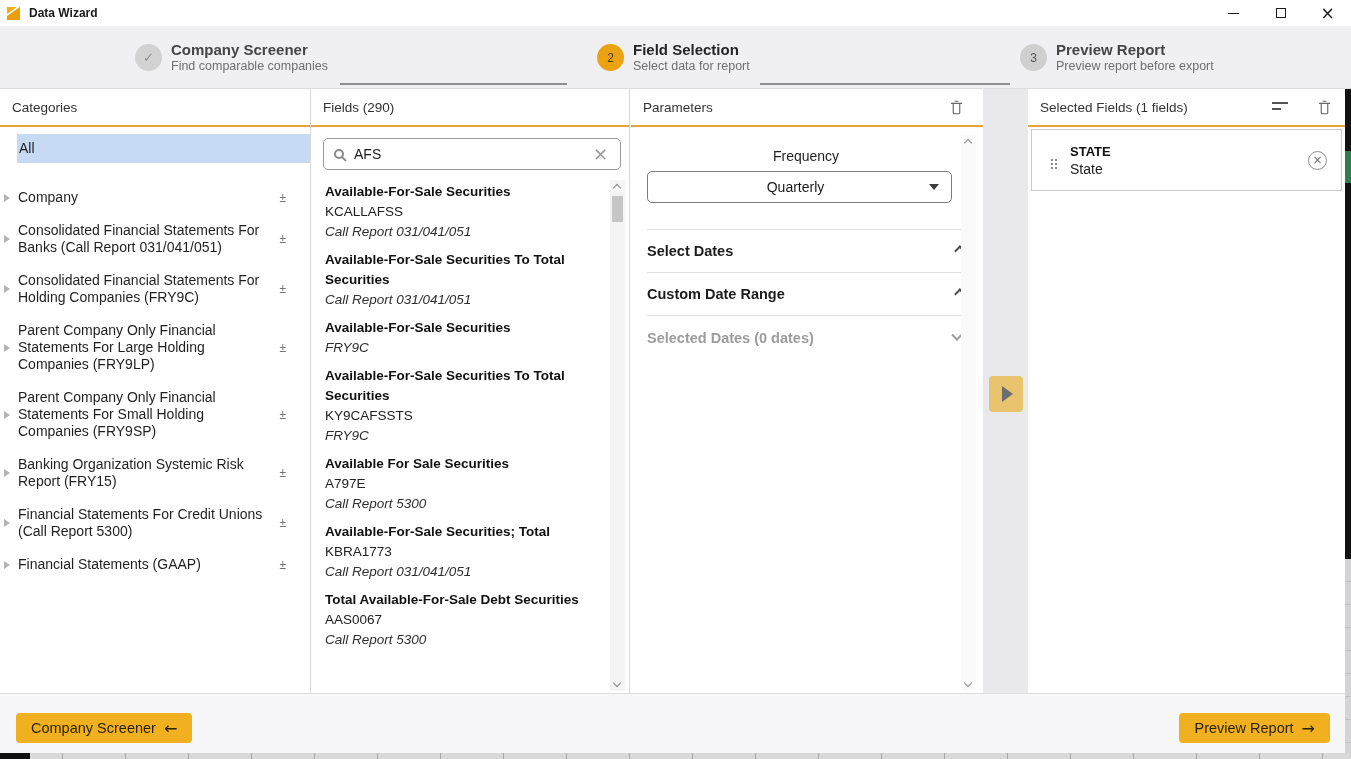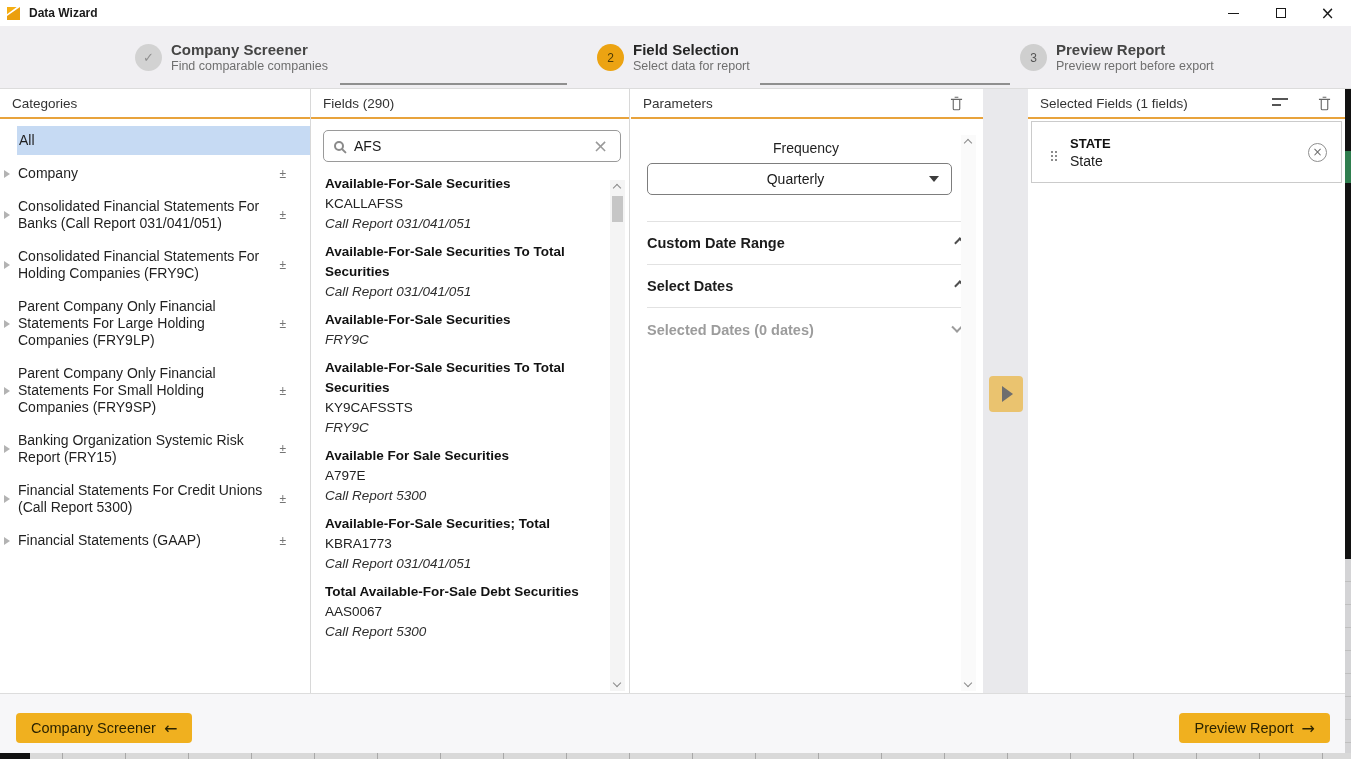--- a/index.html
+++ b/index.html
@@ -26,33 +26,33 @@
   .step-circle.todo { background:#cfcfcf; color:#555; }
   .step-text { margin-left:9px; }
   .step-title { font-size:15px; font-weight:bold; color:#454545; line-height:18px; }
   .step.active-step .step-title { color:#262626; }
   .step-sub { font-size:12.5px; color:#6f6f6f; line-height:15px; }
   .connector { position:absolute; top:57px; height:2px; background:#8f8f8f; }
 
   
   .main { position:absolute; top:89px; left:0; width:1351px; height:604px; }
   .panel { position:absolute; top:0; height:604px; background:#fff; }
-  .panel-header { height:30px; display:flex; align-items:center; padding:0 12px; font-size:13.5px; color:#333; border-bottom:2px solid #e8a33c; }
+  .panel-header { height:38px; display:flex; align-items:center; padding:0 12px; font-size:13.5px; color:#333; border-bottom:2px solid #e8a33c; }
 
   .panel-cats   { left:0;    width:311px; border-right:1px solid #d8d8d8; }
   .panel-fields { left:311px; width:319px; border-right:1px solid #d8d8d8; }
   .panel-params { left:631px; width:352px;text-align:center; }
   .panel-strip  { left:983px; width:45px; background:#e9e9ec; border-bottom:0; }
   .panel-sel    { left:1028px; width:317px; }
 
   
   .cat-list { padding-top:7px; }
   .cat-item { position:relative; padding:8px 30px 8px 18px; font-size:14px; color:#1f1f1f; line-height:17px; cursor:default; }
   .cat-item .cat-label { display:inline-block; max-width:248px; }
-  .cat-item.selected { background:#c6daf3; margin-left:17px; padding:6px 30px 6px 2px; margin-bottom:2px; }
+  .cat-item.selected { background:#c6daf3; margin-left:17px; padding:6px 30px 6px 2px; margin-bottom:18px; }
   .expander { position:absolute; left:4px; top:50%; margin-top:-4px; width:0; height:0;
               border-top:4px solid transparent; border-bottom:4px solid transparent; border-left:6px solid #b3b3b3; }
   .pm { position:absolute; right:24px; top:50%; margin-top:-8px; font-size:12px; color:#757575; }
 
   
   .searchbox { margin:11px 8px 10px 12px; height:32px; border:1.5px solid #9a9a9a; border-radius:5px;
                display:flex; align-items:center; padding:0 10px; }
   .mag { width:10px; height:10px; border:2px solid #8a8a8a; border-radius:50%; position:relative; flex:none; }
   .mag::after { content:""; position:absolute; width:6px; height:2px; background:#8a8a8a; transform:rotate(45deg);
                 right:-5px; bottom:-3px; border-radius:1px; }
@@ -294,25 +294,25 @@
         </button>
       </div>
       <div class="param-body">
         <div class="freq-label">Frequency</div>
         <div class="freq-select">
           <span class="freq-value">Quarterly</span>
           <span class="caret-down"></span>
         </div>
         <div class="divider"></div>
         <div class="param-section">
+          <span class="sec-label">Select Dates</span>
+          <span class="chev up"></span>
+        </div>
+        <div class="param-section">
           <span class="sec-label">Custom Date Range</span>
-          <span class="chev up"></span>
-        </div>
-        <div class="param-section">
-          <span class="sec-label">Select Dates</span>
           <span class="chev up"></span>
         </div>
         <div class="param-section muted" style="border-bottom:none;">
           <span class="sec-label">Selected Dates (0 dates)</span>
           <span class="chev down gray"></span>
         </div>
       </div>
       <div class="vscroll params-sb">
         <span class="sb-arrow sb-up"></span>
         <span class="sb-arrow sb-down"></span>

